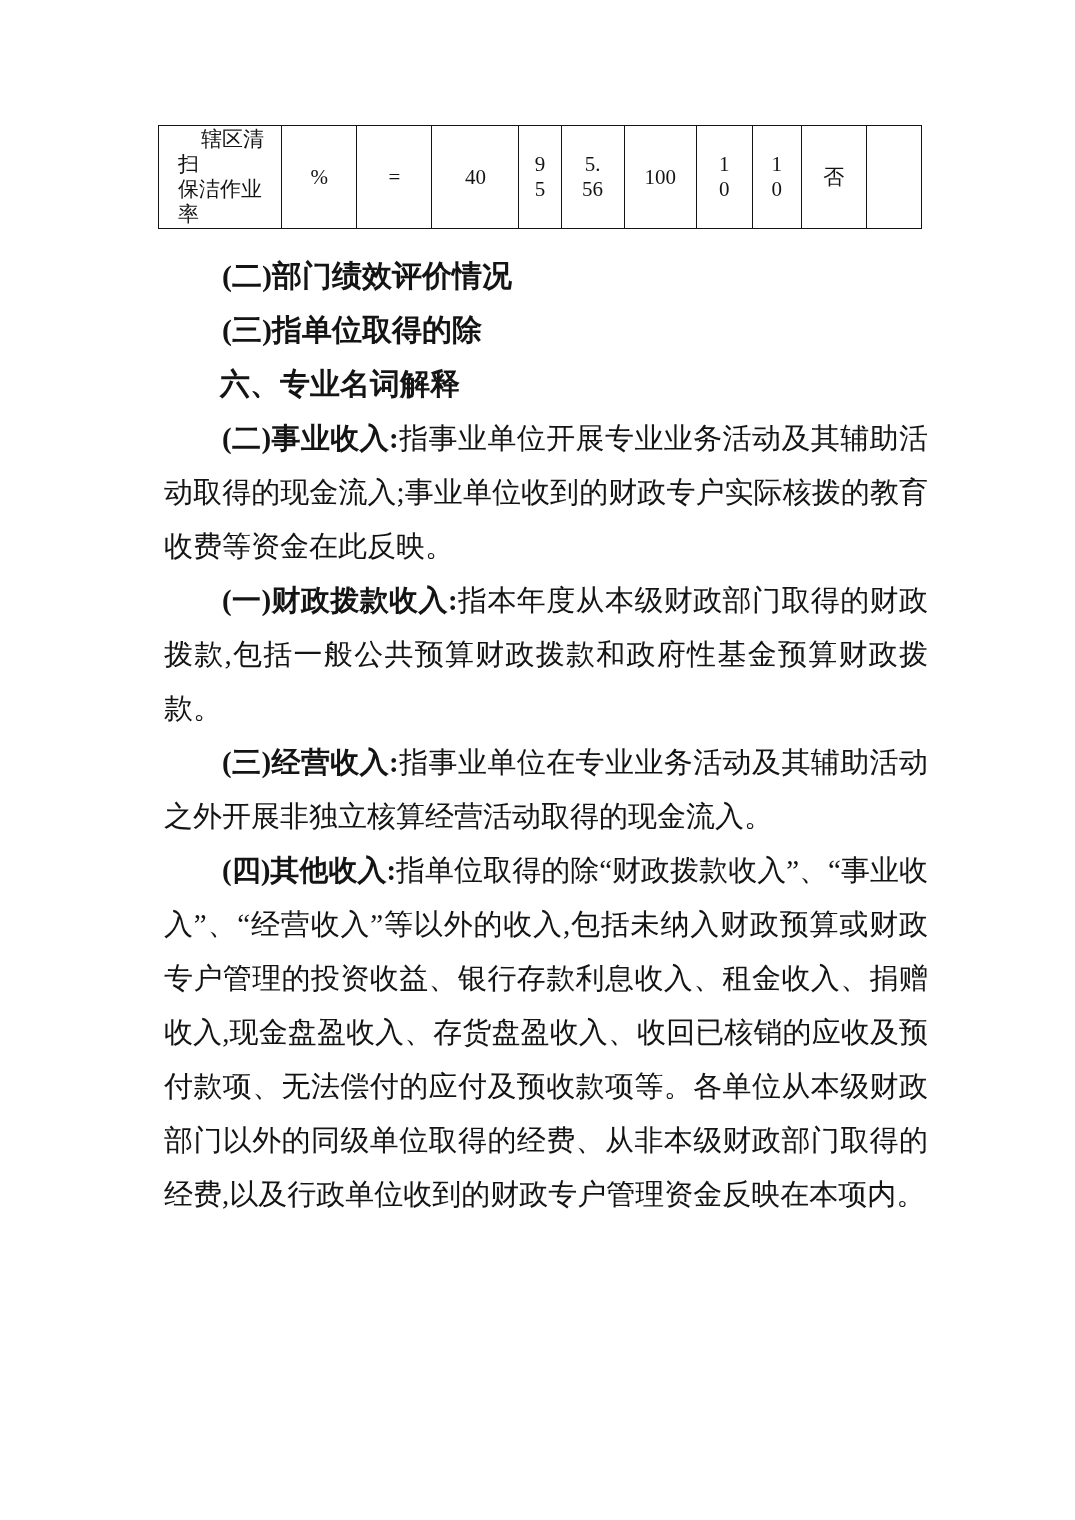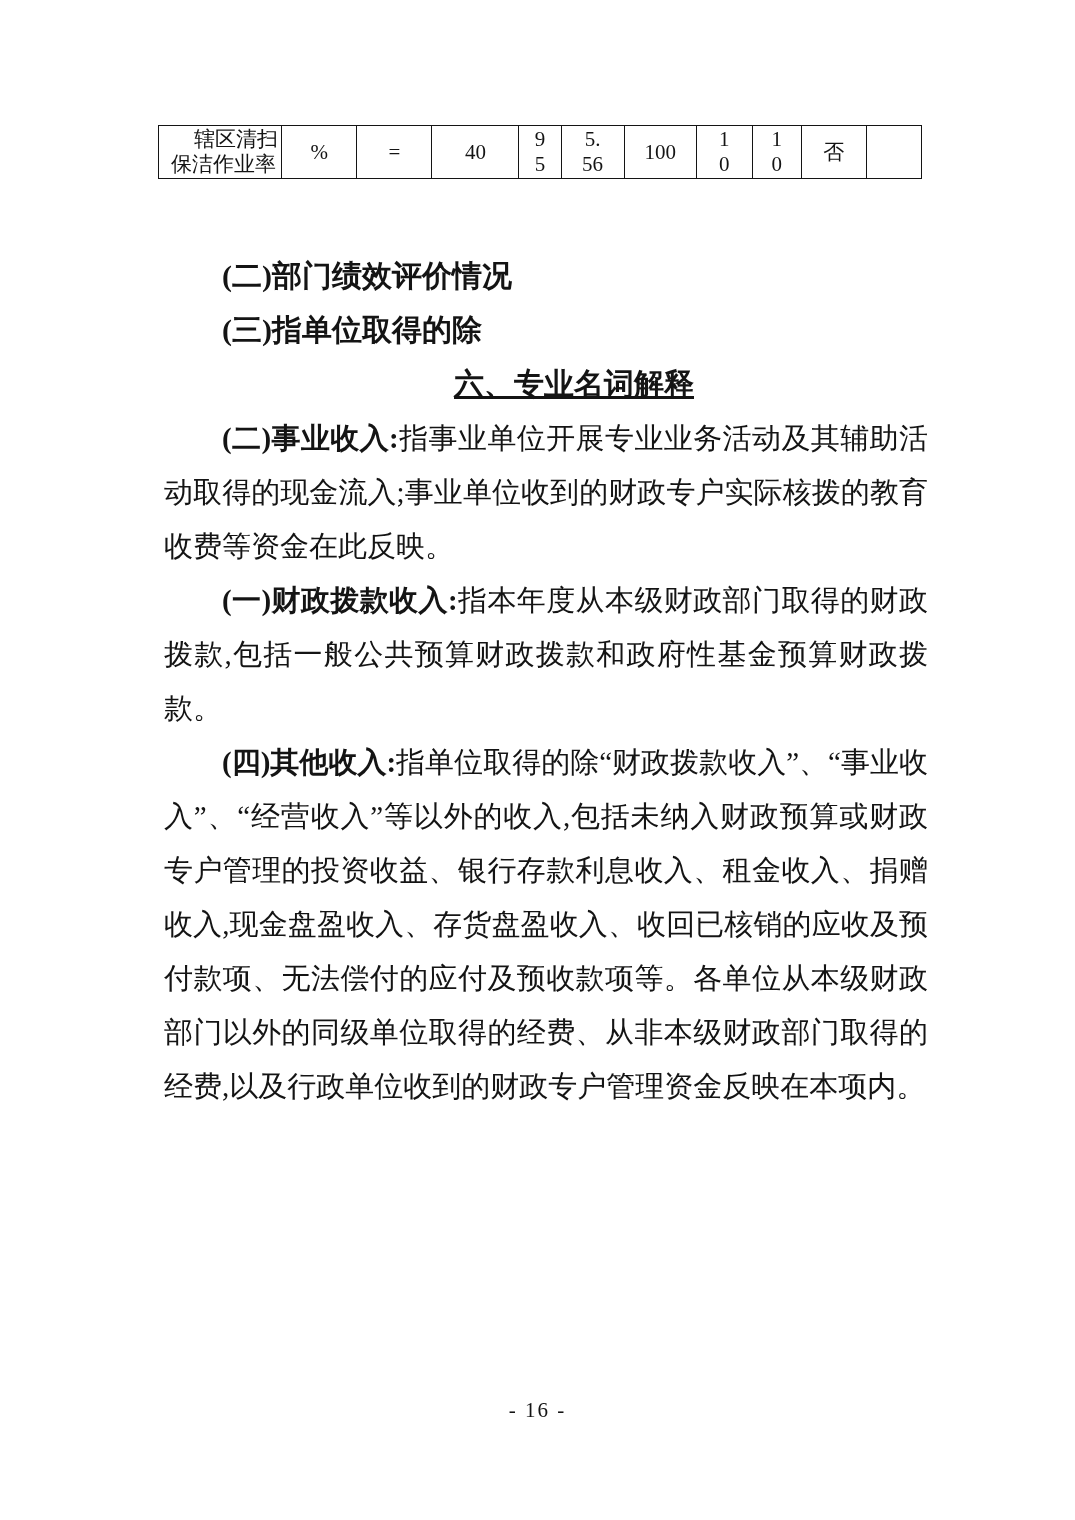--- a/index.html
+++ b/index.html
@@ -28,21 +28,21 @@
     line-height: 25px;
     text-align: center;
     vertical-align: middle;
     padding: 1px 0;
     white-space: pre-line;
     overflow: hidden;
   }
   .doc-table td.name-cell {
     text-align: left;
     text-indent: 23px;
-    padding-left: 12px;
+    padding-left: 19px;
     padding-right: 2px;
   }
   .doc-table tr.row-1 { height: 50px; }
   .doc-table tr.row-2 { height: 59px; }
 
   
   .content {
     position: absolute;
     left: 164px;
     top: 249px;
@@ -57,23 +57,22 @@
     font-weight: bold;
     text-indent: 58px;
     text-align: left;
     font-family: "Liberation Serif", serif;
   }
   .content .h-sans {
     margin: 0;
     font-size: 30px;
     font-weight: bold;
     text-indent: 56px;
-    text-align: center;
+    text-align: left;
     font-family: "Liberation Sans", sans-serif;
-    text-decoration: underline;
   }
   .content p.body-para {
     margin: 0;
     text-indent: 58px;
   }
   .content p.no-indent { text-indent: 0; }
   .term-label { font-weight: bold; }
 
   
   .footer {
@@ -131,19 +130,19 @@
     <h3 class="h-serif">(二)部门绩效评价情况</h3>
 
     <h3 class="h-serif">(三)指单位取得的除</h3>
 
     <h2 class="h-sans">六、专业名词解释</h2>
 
     <p class="body-para"><b class="term-label">(二)事业收入:</b><span>指事业单位开展专业业务活动及其辅助活动取得的现金流入;事业单位收到的财政专户实际核拨的教育收费等资金在此反映。</span></p>
 
     <p class="body-para"><b class="term-label">(一)财政拨款收入:</b><span>指本年度从本级财政部门取得的财政拨款,包括一般公共预算财政拨款和政府性基金预算财政拨款。</span></p>
 
+    <p class="body-para"><b class="term-label">(三)经营收入:</b><span>指事业单位在专业业务活动及其辅助活动之外开展非独立核算经营活动取得的现金流入。</span></p>
 
     <p class="body-para"><b class="term-label">(四)其他收入:</b><span>指单位取得的除“财政拨款收入”、“事业收入”、“经营收入”等以外的收入,包括未纳入财政预算或财政专户管理的投资收益、银行存款利息收入、租金收入、捐赠收入,现金盘盈收入、存货盘盈收入、收回已核销的应收及预付款项、无法偿付的应付及预收款项等。各单位从本级财政部门以外的同级单位取得的经费、从非本级财政部门取得的经费,以及行政单位收到的财政专户管理资金反映在本项内。</span></p>
   </div>
 
-  <div class="footer">- 16 -</div>
 
 </div>
 
 </body></html>

